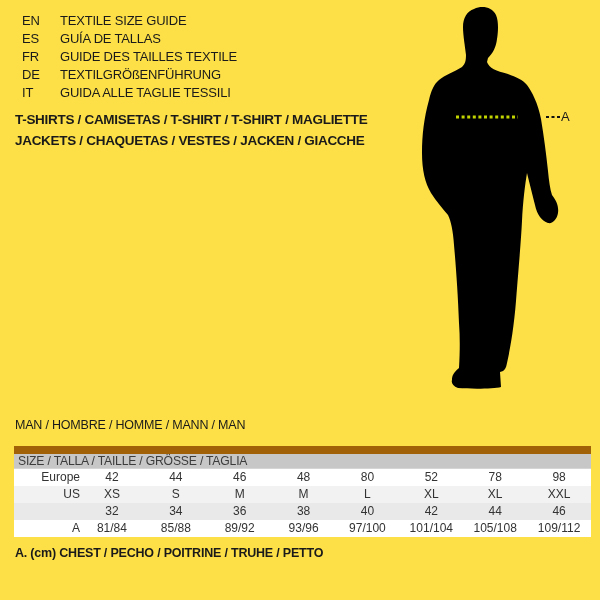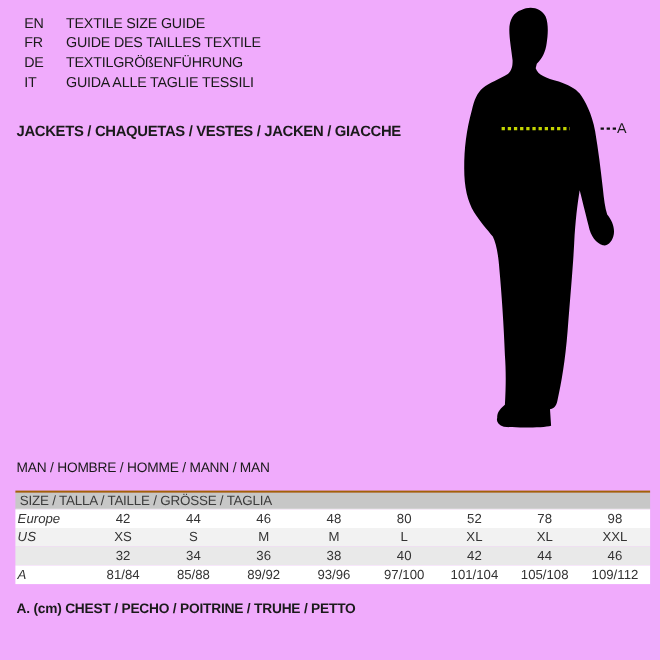--- a/index.html
+++ b/index.html
@@ -1,74 +1,79 @@
 <!DOCTYPE html>
 <html><head>
 <meta charset="utf-8">
 <style>
   * { margin:0; padding:0; box-sizing:border-box; }
   html,body { width:600px; height:600px; background:#ffffff; }
   body { font-family:"Liberation Sans", sans-serif; color:#1a1a1a; position:relative; overflow:hidden; }
-  .stage { position:absolute; left:0; top:0; width:600px; height:600px; background:#f0abfc; }
+  .stage { position:absolute; left:0; top:0; width:600px; height:600px; background:#fde047; }
 
   
   .lang-block { position:absolute; left:22px; top:12px; font-size:13px; line-height:18px; letter-spacing:-0.2px; font-weight:500; }
   .lang-row { display:flex; }
   .lang-code { width:38px; }
   .lang-label { white-space:nowrap; }
 
   
   .category-lines { position:absolute; left:15px; top:109px; font-size:13.5px; line-height:21px; font-weight:700; letter-spacing:-0.3px; white-space:nowrap; }
 
   
   .figure-wrap { position:absolute; left:410px; top:5px; width:170px; height:392px; }
   .measure-label { position:absolute; left:561px; top:109px; font-size:13px; font-weight:500; }
 
   
   .man-label { position:absolute; left:15px; top:418px; font-size:12.5px; font-weight:500; letter-spacing:-0.2px; }
 
   
-  .size-table { position:absolute; left:14px; top:446px; width:577px; font-size:12px; color:#333333; border-top:2px solid #a16207; }
+  .size-table { position:absolute; left:14px; top:446px; width:577px; font-size:12px; color:#333333; border-top:8px solid #a16207; }
   .tbl-header { background:#c7c7c7; height:15px; line-height:15px; padding-left:4px; font-size:12.2px; color:#3c3c3c; letter-spacing:-0.2px; border-bottom:1px solid #d5d5d5; }
   .tbl-row { display:grid; grid-template-columns:66px repeat(8, 1fr); height:17px; line-height:17px; align-items:center; }
-  .tbl-row .rlabel { text-align:left; padding-left:2px;font-style:italic; }
+  .tbl-row .rlabel { text-align:right; padding-left:2px; }
   .tbl-row .cell { text-align:center; }
   .row-0 { background:#ffffff; }
   .row-1 { background:#f2f2f2; }
   .row-2 { background:#e9e9e9; }
   .row-3 { background:#ffffff; }
 
   
   .footnote { position:absolute; left:15px; top:546px; font-size:12.5px; font-weight:700; letter-spacing:-0.2px; }
 </style>
 </head>
 <body>
 
 <div class="stage">
 
   <div class="lang-block">
     <div class="lang-row">
       <span class="lang-code">EN</span>
       <span class="lang-label">TEXTILE SIZE GUIDE</span>
     </div>
     <div class="lang-row">
+      <span class="lang-code">ES</span>
+      <span class="lang-label">GUÍA DE TALLAS</span>
+    </div>
+    <div class="lang-row">
       <span class="lang-code">FR</span>
       <span class="lang-label">GUIDE DES TAILLES TEXTILE</span>
     </div>
     <div class="lang-row">
       <span class="lang-code">DE</span>
       <span class="lang-label">TEXTILGRÖßENFÜHRUNG</span>
     </div>
     <div class="lang-row">
       <span class="lang-code">IT</span>
       <span class="lang-label">GUIDA ALLE TAGLIE TESSILI</span>
     </div>
   </div>
 
   <div class="category-lines">
+    <div>T-SHIRTS / CAMISETAS / T-SHIRT / T-SHIRT / MAGLIETTE</div>
     <div>JACKETS / CHAQUETAS / VESTES / JACKEN / GIACCHE</div>
   </div>
 
   <div class="figure-wrap">
     <svg width="170" height="392" viewBox="0 0 170 392">
       <path fill="#000000" d="
         M64,4
         C72,0 82,2 86,10
         C89,17 88,28 87,34
         C86,42 83,48 78,53

